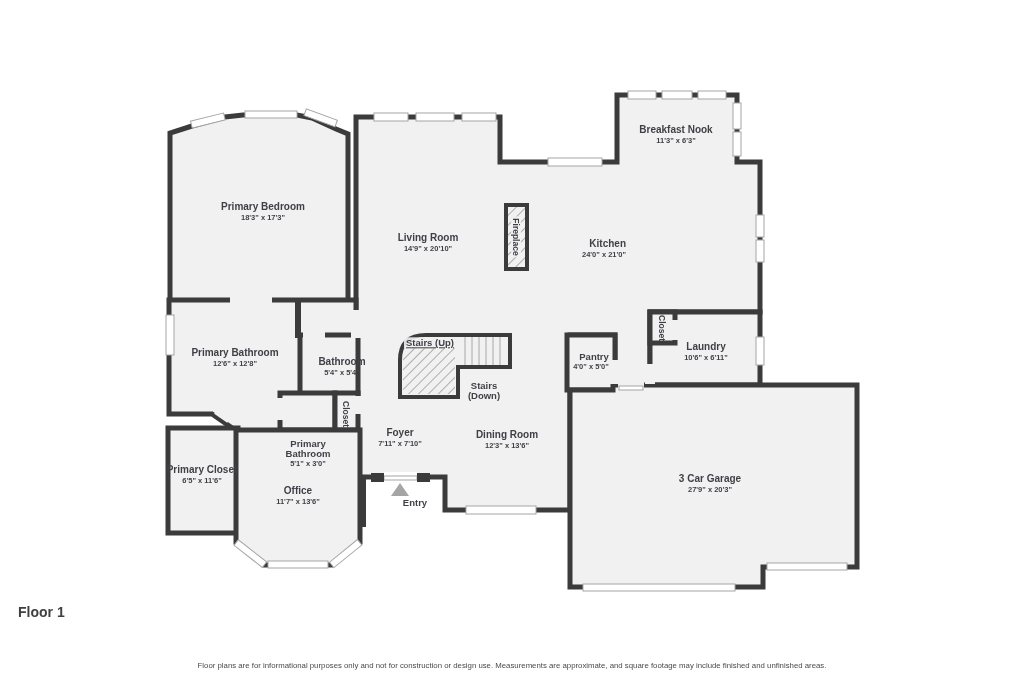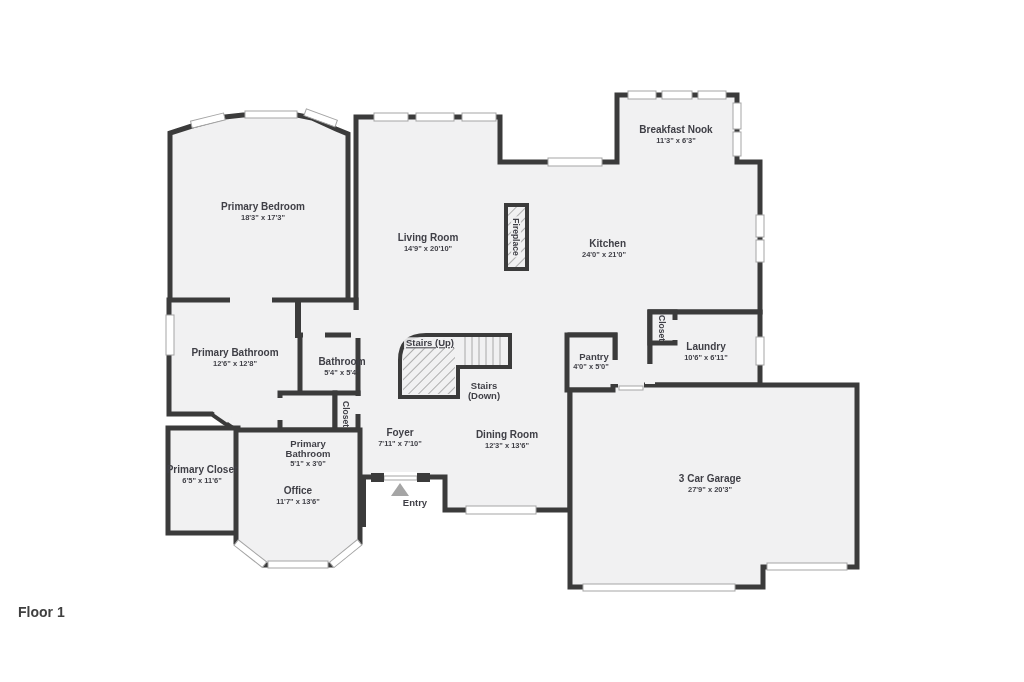--- a/index.html
+++ b/index.html
@@ -197,13 +197,14 @@
     <span class="room-dims">27'9" x 20'3"</span>
   </div>
   <div class="room-label small" style="left:399px;top:503px;padding-left:32px;">
     <span class="room-name">Entry</span>
   </div>
   <div class="room-label vlabel halo" style="left:516px;top:237px;">
     <span class="room-name">Fireplace</span>
   </div>
 
   <div class="floor-label">Floor 1</div>
+  <div class="disclaimer">Floor plans are for informational purposes only and not for construction or design use. Measurements are approximate, and square footage may include finished and unfinished areas.</div>
 </div>
 
 </body></html>

